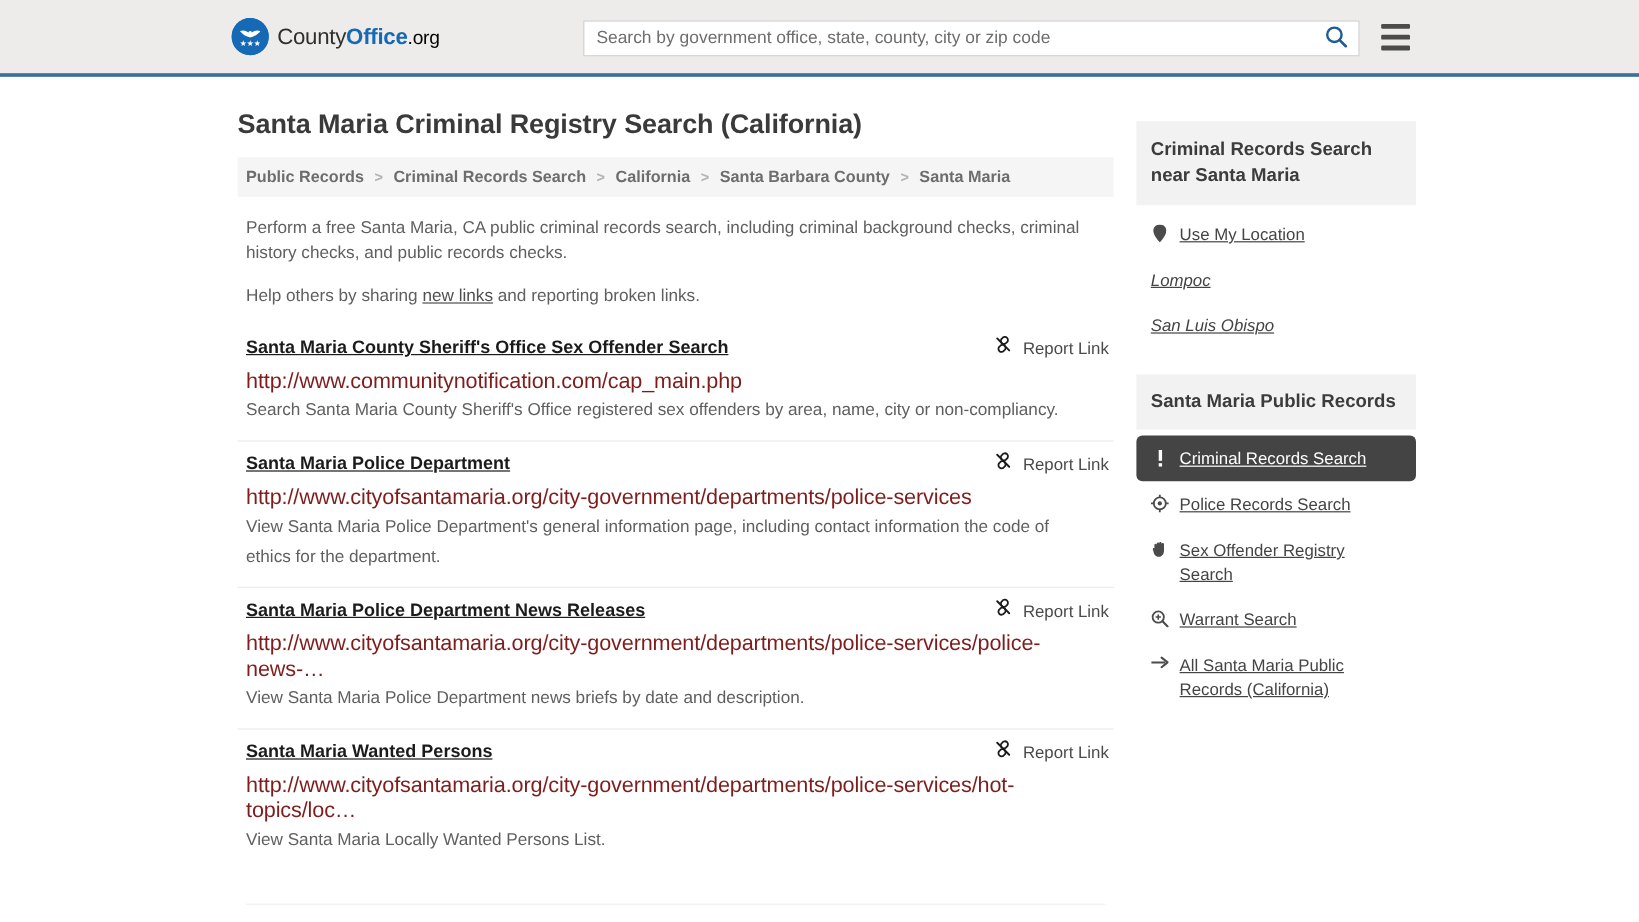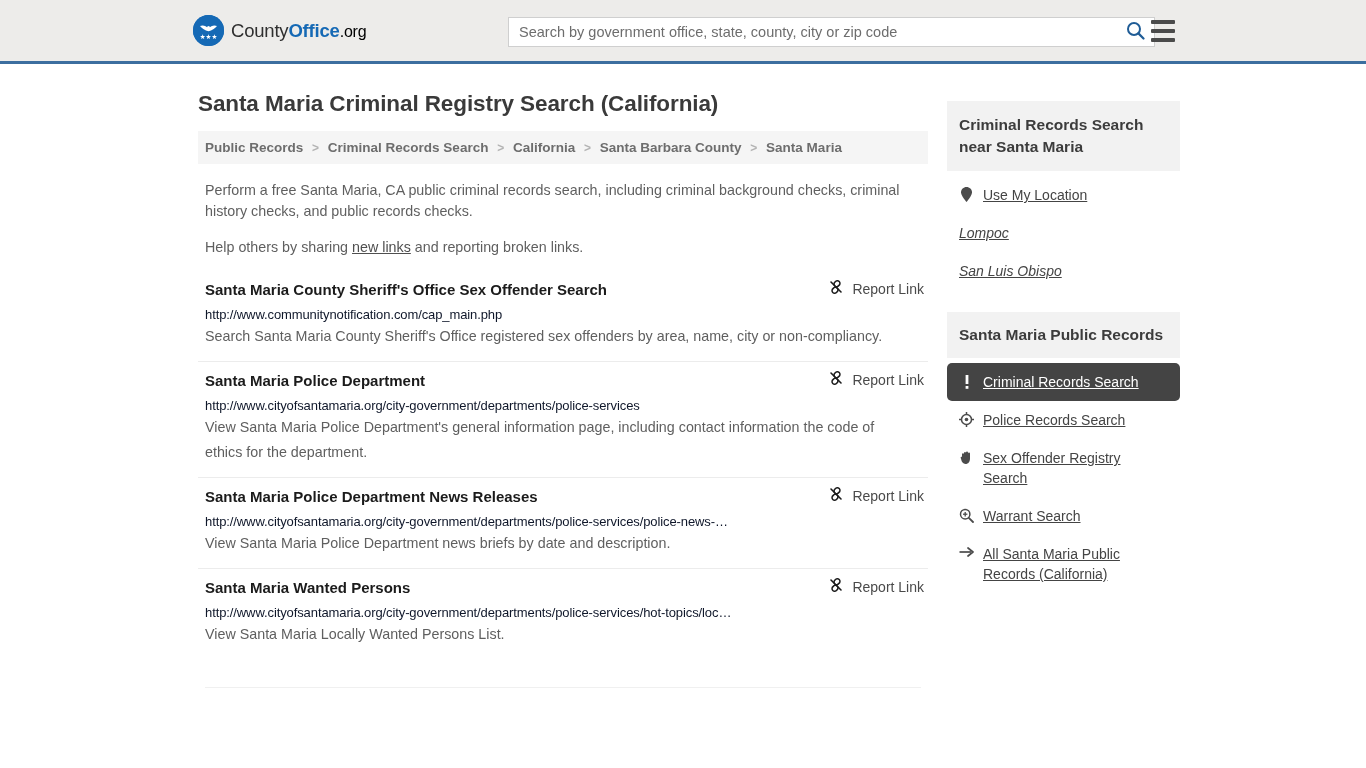--- a/index.html
+++ b/index.html
@@ -38,21 +38,21 @@
     font-size: 18.5px;
     letter-spacing: -0.2px;
     color: #2f2f2f;
     white-space: nowrap;
   }
   .logo-text .b { font-weight: bold; color: #1569b5; }
   .logo-text .tld { color: #000000; font-size: 16px; }
 
   .search-wrap {
     position: absolute;
-    left: 508px;
+    left: 486px;
     top: 17px;
     width: 647px;
     height: 30px;
     display: flex;
     align-items: center;
     background: #ffffff;
     border: 1px solid #cfcfcf;
   }
   .search-input {
     flex: 1;
@@ -131,27 +131,28 @@
   .result {
     border-top: 1px solid #ececec;
     padding: 10px 7px 12px 7px;
     position: relative;
   }
   .result:first-child { border-top: none; padding-top: 0; }
   .result-title {
     font-size: 15px;
     font-weight: bold;
     color: #1b1b1b;
+    text-decoration: underline;
     display: inline-block;
     cursor: pointer;
   }
   .result-url {
     display: block;
-    font-size: 13px;
-    color: #0f172a;
+    font-size: 18px;
+    color: #7f1d1d;
     margin-top: 8px;
     letter-spacing: -0.1px;
   }
   .result-desc {
     font-size: 14.3px;
     line-height: 25px;
     color: #5f5f5f;
     margin: 2px 0 0 0;
     max-width: 700px;
   }

